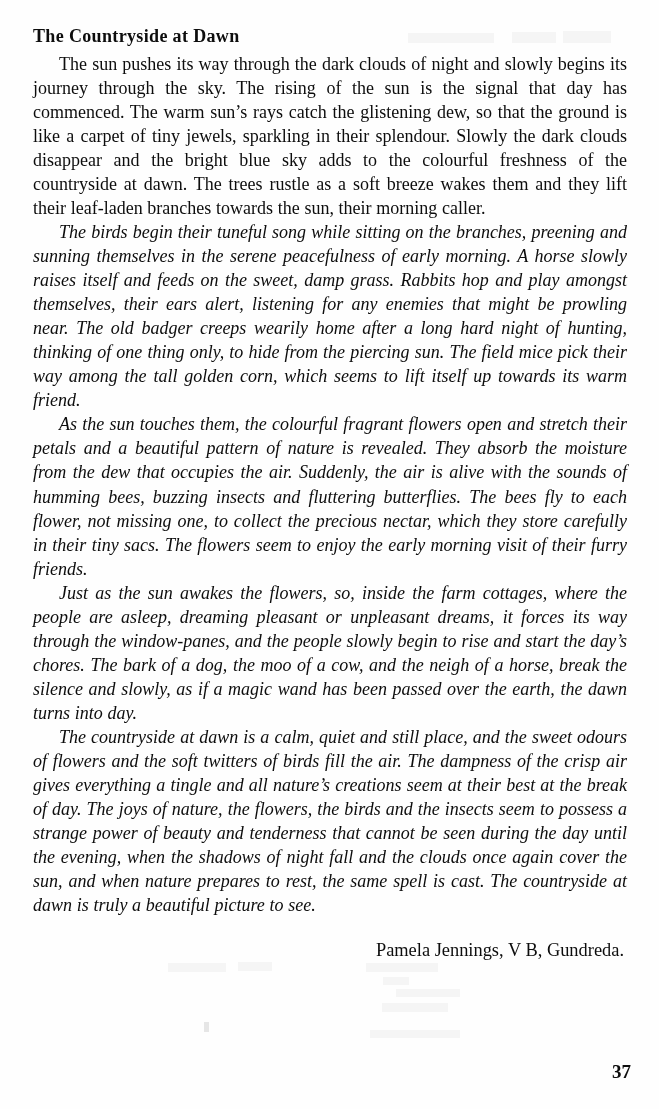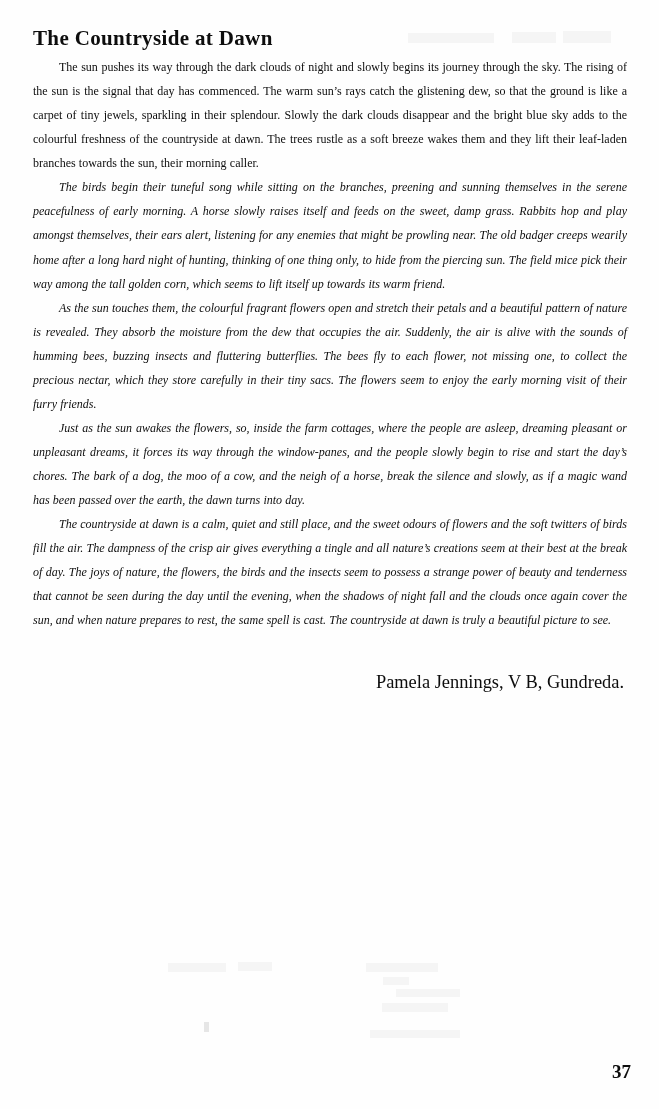--- a/index.html
+++ b/index.html
@@ -38,42 +38,42 @@
   .ghost.g11 { left: 204px; top: 1022px; width: 5px;  height: 10px; background:#e2e2e2; }
 
   .content {
     position: absolute;
     left: 33px;
     top: 26px;
     width: 594px;
   }
 
   .doc-title {
-    font-size: 21px;
+    font-size: 18px;
     font-weight: bold;
     letter-spacing: 0.35px;
     line-height: 1.15;
     margin: 0 0 5px 0;
     text-align: left;
   }
 
   .para {
     margin: 0;
-    font-size: 12px;
+    font-size: 18px;
     line-height: 24.05px;
     text-align: justify;
     text-justify: inter-word;
     text-indent: 26px;
     hyphens: manual;
     word-spacing: 0.2px;
   }
   .para + .para { margin-top: 0px; font-style: italic; }
 
   .attribution {
-    margin: 38px 0 0 0;
+    margin: 21px 0 0 0;
     font-size: 18.4px;
     line-height: 24px;
     text-align: right;
     padding-right: 3px;
   }
 
   .page-number {
     position: absolute;
     right: 28px;
     bottom: 26px;

